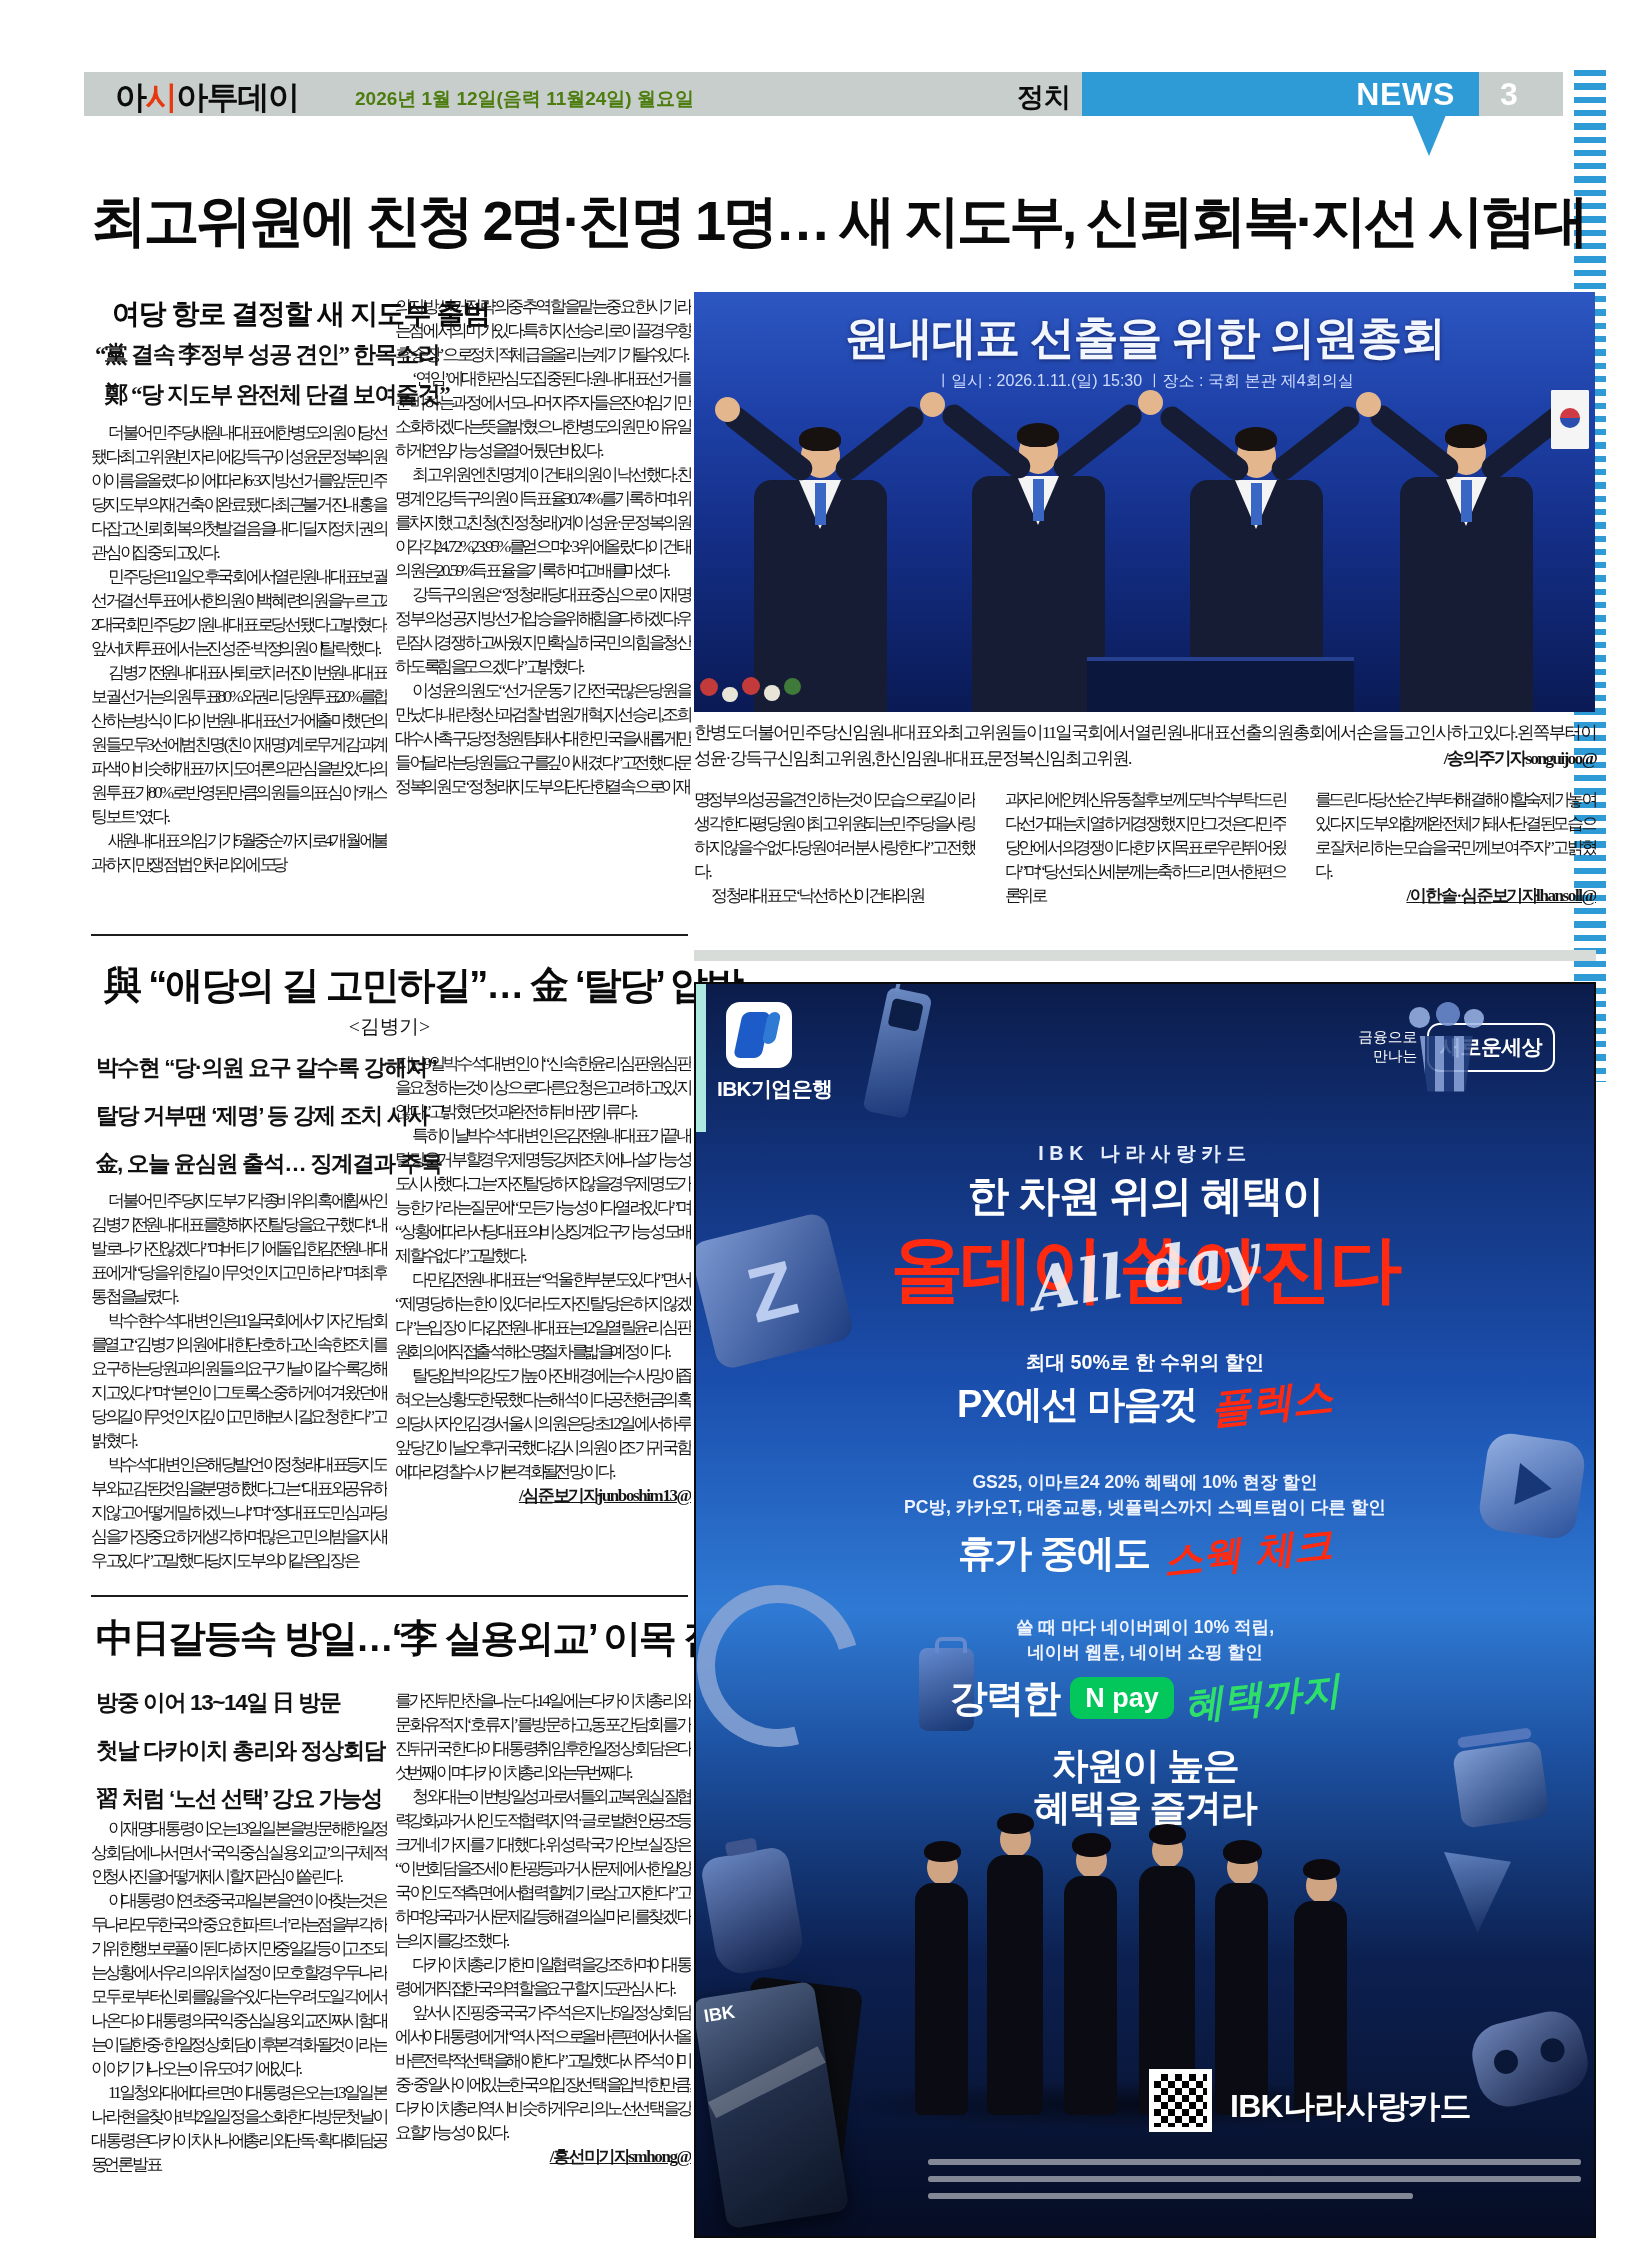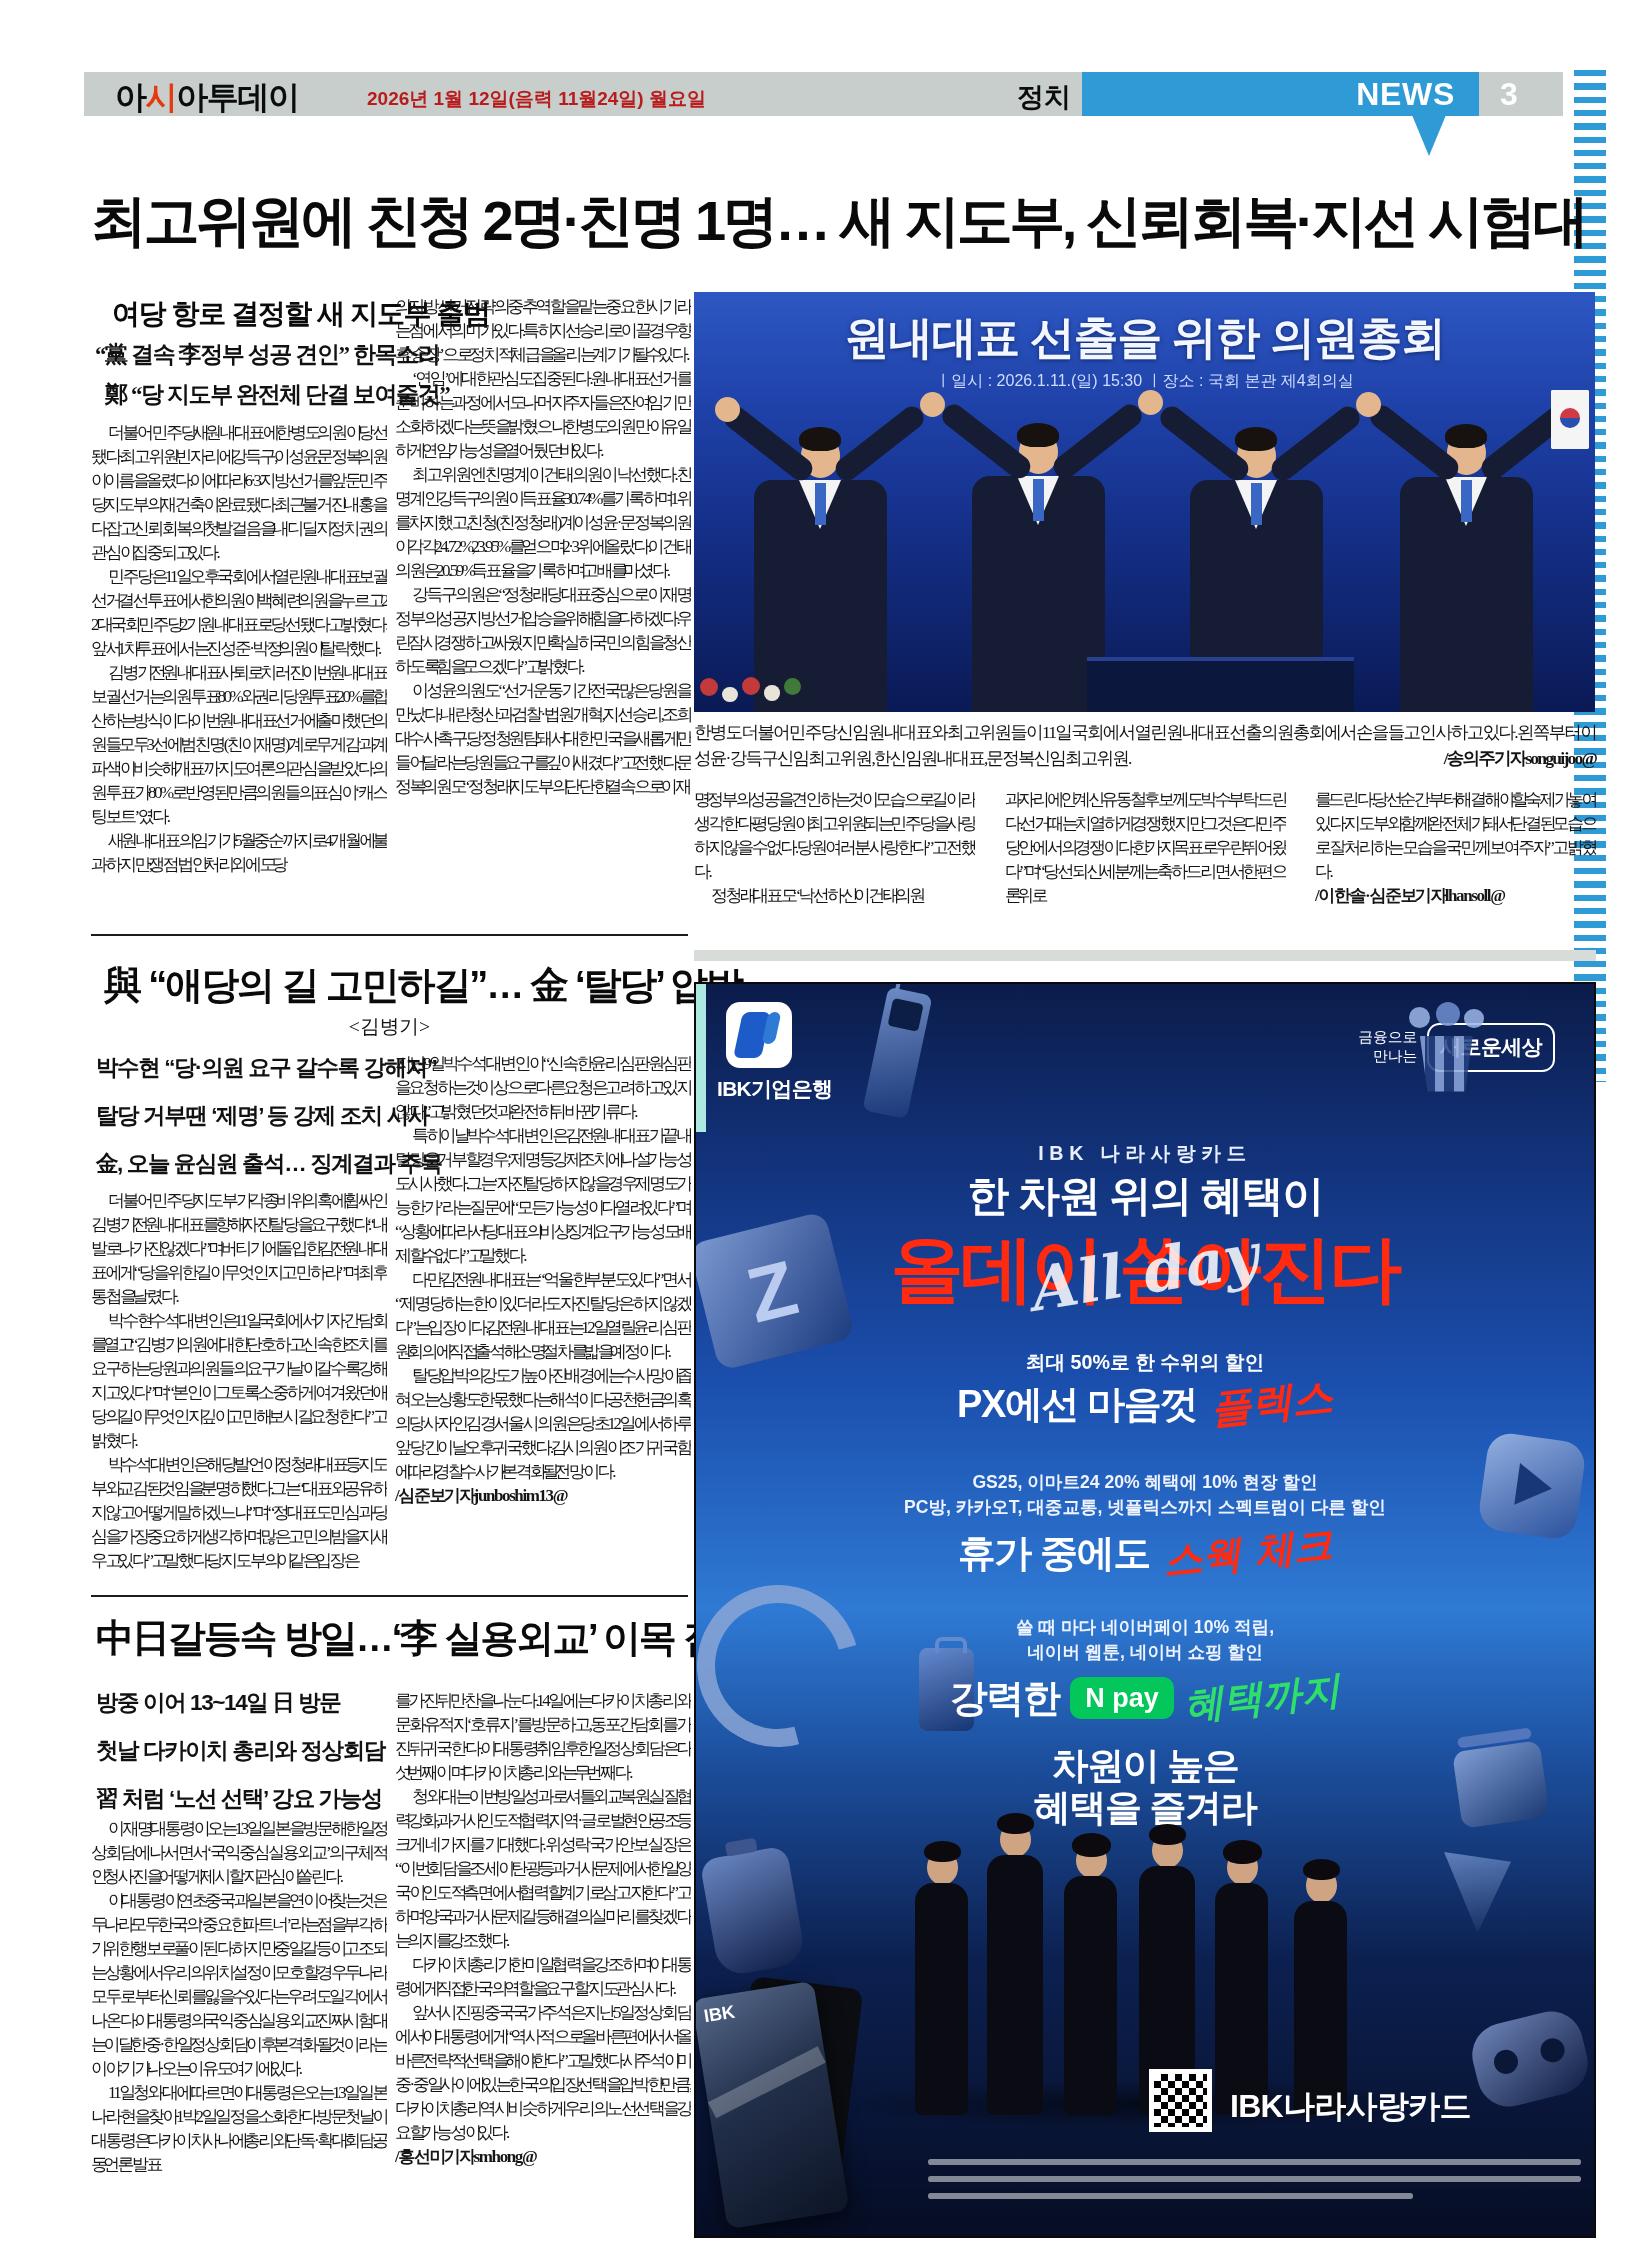--- a/index.html
+++ b/index.html
@@ -4,21 +4,21 @@
 <style>
   html,body{margin:0;padding:0;background:#ffffff;}
   .page{position:relative;width:1639px;height:2261px;background:#fff;overflow:hidden;
         font-family:"Liberation Serif","DejaVu Serif",serif;color:#111;}
   .abs{position:absolute;}
 
   
   .hdr-bar{background:#c7cecb;}
   .masthead{font-family:"Liberation Sans",sans-serif;font-weight:900;font-size:32px;letter-spacing:-1.4px;color:#0c0c0c;}
   .masthead .red{color:#e8380d;}
-  .hdr-date{font-family:"Liberation Sans",sans-serif;font-weight:700;font-size:19px;color:#b91c1c;margin-left:12px;}
+  .hdr-date{font-family:"Liberation Sans",sans-serif;font-weight:700;font-size:19px;color:#4d7c0f;}
   .hdr-section{font-family:"Liberation Sans",sans-serif;font-weight:900;font-size:27px;color:#0c0c0c;}
   .news-bar{background:#2e9bd7;display:flex;align-items:center;justify-content:flex-end;}
   .news-label{font-family:"Liberation Sans",sans-serif;font-weight:900;font-size:32px;color:#fff;letter-spacing:0.7px;padding-right:24px;}
   .page-num{font-family:"Liberation Sans",sans-serif;font-weight:900;font-size:32px;color:#fff;}
   .news-pointer{width:0;height:0;border-left:17px solid transparent;border-right:17px solid transparent;border-top:41px solid #2e9bd7;}
   .stripes{background:repeating-linear-gradient(180deg,#2e9bd7 0 6.3px,#ffffff 6.3px 13.3px);}
 
   
   .hl{font-family:"Liberation Sans",sans-serif;font-weight:900;color:#0a0a0a;}
   .main-hl{font-size:56px;letter-spacing:-3.5px;text-align:left;white-space:nowrap;}
@@ -26,21 +26,21 @@
   .art-hl{font-size:38px;letter-spacing:-2.1px;white-space:nowrap;}
   .deck-serif{font-family:"Liberation Serif",serif;font-weight:700;font-size:23px;letter-spacing:-1.4px;white-space:nowrap;}
   .deck-sans{font-family:"Liberation Sans",sans-serif;font-weight:800;font-size:22.5px;letter-spacing:-1.4px;white-space:nowrap;margin:0 0 17px 0;}
   .kicker{font-size:19.7px;text-align:center;}
 
   
   .col{position:absolute;overflow:hidden;font-size:17px;line-height:24px;letter-spacing:-2.5px;word-spacing:-4.2px;
        text-align:justify;word-break:break-all;color:#161616;}
   .col p{margin:0;}
   .ind{text-indent:17px;}
-  .byline{text-align:left;font-weight:700;letter-spacing:-1.4px;}
+  .byline{text-align:right;font-weight:700;letter-spacing:-1.4px;text-decoration:underline;}
   .caption{font-size:17.6px;line-height:26px;letter-spacing:-1.8px;word-spacing:-2.8px;text-align:justify;word-break:break-all;color:#141414;}
   .credit{font-weight:700;}
   .rule{background:#1c1c1c;}
   .grayband{background:#d7dcd8;}
 
   
   .photo{background:linear-gradient(180deg,#2d57c2 0%,#1e41a8 28%,#15308a 55%,#0a1a55 100%);overflow:hidden;}
   .photo-banner-title{font-family:"Liberation Sans",sans-serif;font-weight:900;font-size:45px;color:#f2f6ff;text-align:center;letter-spacing:-1.4px;text-shadow:0 1.4px 4.2px rgba(0,0,40,.5);white-space:nowrap;}
   .photo-banner-info{font-family:"Liberation Sans",sans-serif;font-size:16px;color:#cfdcff;text-align:center;letter-spacing:0;}
   .person .torso{position:absolute;background:#151c33;border-radius:18px 18px 0 0;}

